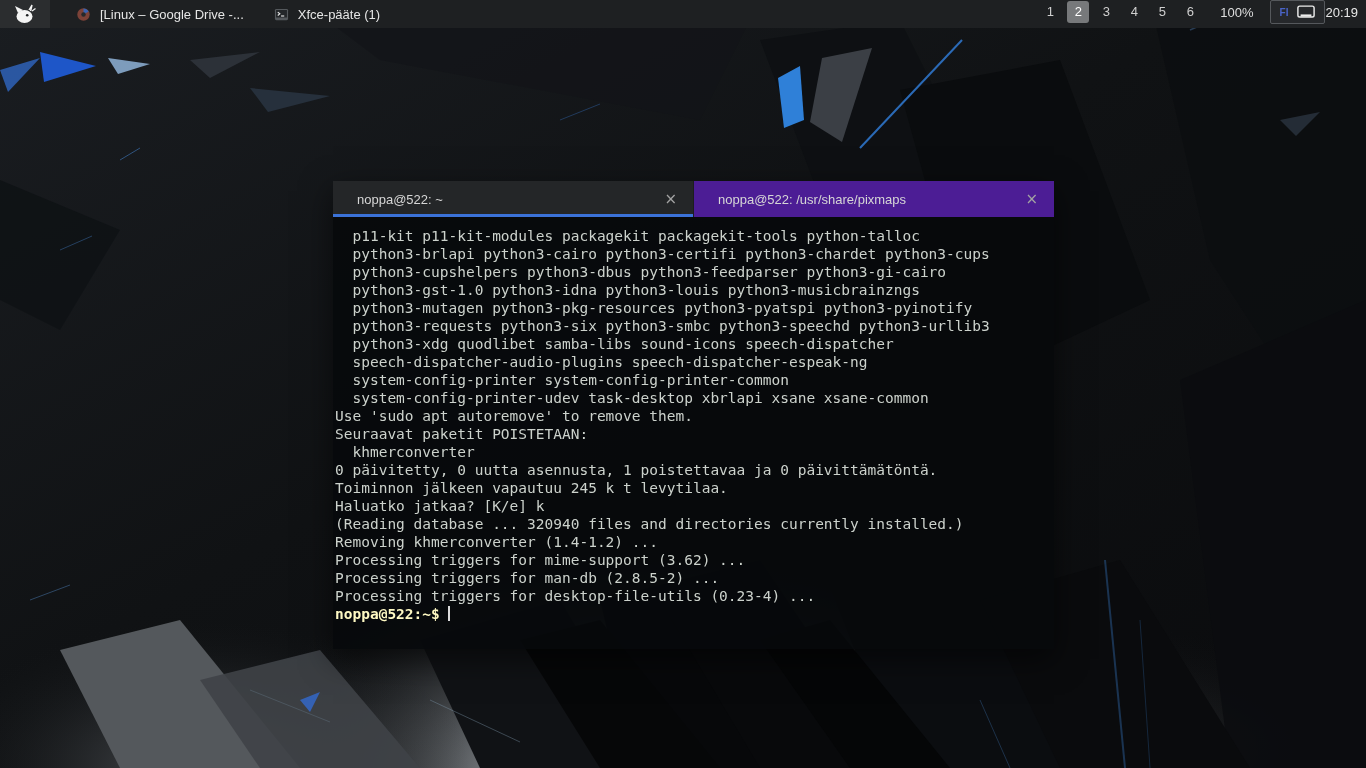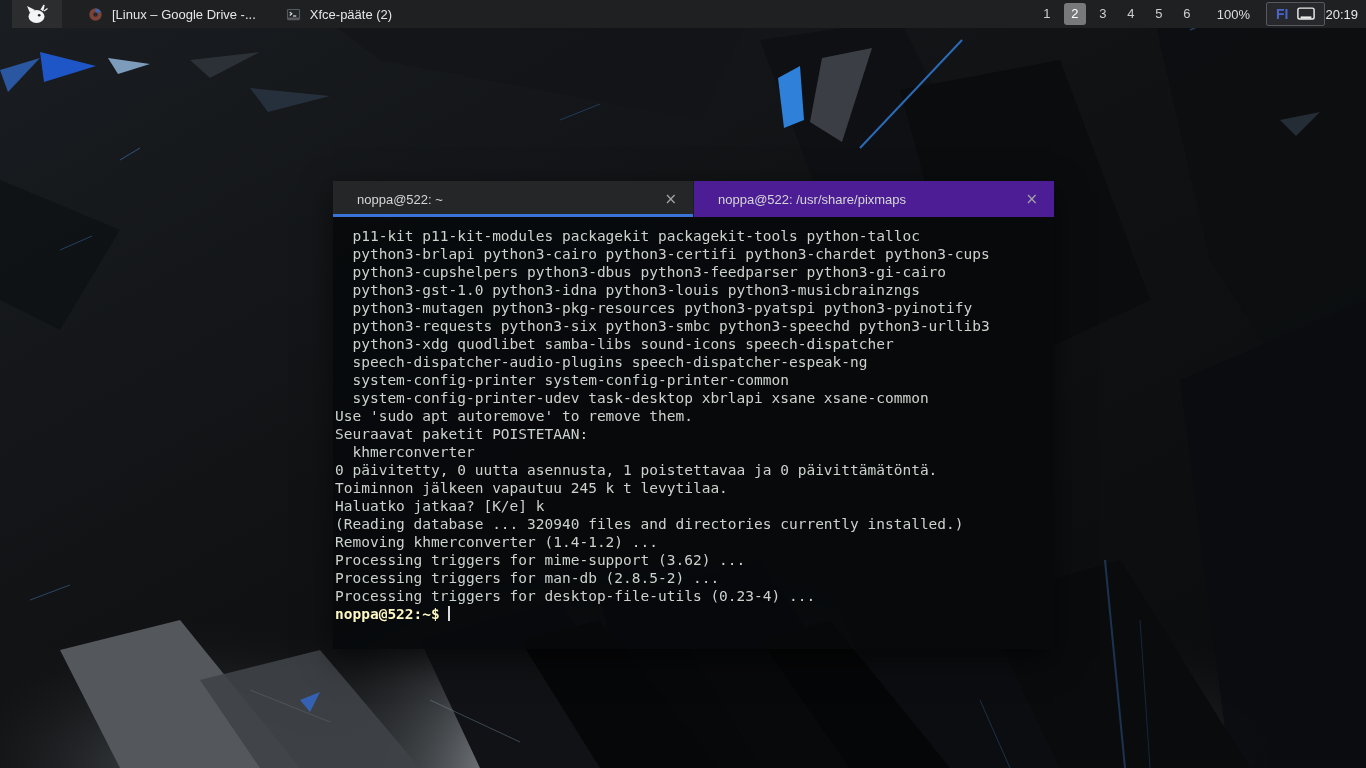--- a/index.html
+++ b/index.html
@@ -8,37 +8,37 @@
     --term-text:#ccd2cc;
   }
   *{box-sizing:border-box;margin:0;padding:0}
   html,body{width:1366px;height:768px;overflow:hidden}
   body{position:relative;background:#0c0e10;font-family:"Liberation Sans",sans-serif}
 
   
   .wallpaper{position:absolute;inset:0;z-index:0}
 
   
-  .panel{position:absolute;top:0;left:12px;right:0;height:28px;z-index:10;
-         background:#1e2022;display:flex;align-items:center;
+  .panel{position:absolute;top:0;left:0;right:0;height:28px;z-index:10;
+         background:#1e2022;display:flex;align-items:flex-start;
          color:#e2e2e2;font-size:13px}
   .menu-btn{width:50px;height:28px;display:flex;align-items:center;justify-content:center;
             background:#2b2d2f;cursor:pointer}
   .winbtns{display:flex;align-items:center;margin-left:16px;gap:10px;height:28px}
   .winbtn{display:flex;align-items:center;gap:9px;height:28px;padding:0 10px;
           white-space:nowrap;color:#e6e6e6;cursor:pointer}
   .panel-right{margin-left:auto;display:flex;align-items:center;padding-right:8px}
   .pager{display:flex;align-items:center}
   .ws{width:22px;height:22px;line-height:22px;text-align:center;margin:0 3px;
       color:#cfcfcf;border-radius:3px;cursor:pointer}
   .ws.active{background:#77797b;color:#fff}
   .volume{margin:0 16px;color:#dedede}
   .kbdbox{display:flex;align-items:center;gap:9px;height:24px;padding:0 9px;
           border:1px solid #55585c;background:#26282b;border-radius:2px;cursor:pointer}
-  .kbd-layout{font-weight:bold;font-size:14px;color:var(--kbd-blue)}
+  .kbd-layout{font-weight:bold;font-size:10px;color:var(--kbd-blue)}
   .clock{color:#e8e8e8}
 
   
   .terminal{position:absolute;left:333px;top:181px;width:721px;height:468px;z-index:5;
             display:flex;flex-direction:column;box-shadow:0 10px 30px rgba(0,0,0,.55)}
   .tabbar{height:36px;display:flex;background:#323437;flex:none}
   .tab{flex:1;display:flex;align-items:center;padding:0 13px 0 24px;position:relative;
        background:#4c1d95;color:#d6d6d6;font-size:13px;border-right:1px solid #1c1d1f;
        cursor:pointer;min-width:0}
   .tab:last-child{border-right:none}
@@ -141,21 +141,21 @@
       </svg>
       <span>[Linux – Google Drive -...</span>
     </div>
     <div class="winbtn">
       <svg width="15" height="15" viewBox="0 0 16 16">
         <rect x="1" y="2" width="14" height="12" rx="1.5" fill="#55595d"></rect>
         <rect x="2.2" y="3.2" width="11.6" height="8" fill="#24272a"></rect>
         <path d="M4,5.5 l2.2,1.8 l-2.2,1.8" fill="none" stroke="#e8e8e8" stroke-width="1.2"></path>
         <path d="M7.5,9.6 h3.4" stroke="#e8e8e8" stroke-width="1.2"></path>
       </svg>
-      <span>Xfce-pääte (2)</span>
+      <span>Xfce-pääte (1)</span>
     </div>
   </div>
 
   <div class="panel-right">
     <div class="pager">
       <span class="ws">1</span>
       <span class="ws active">2</span>
       <span class="ws">3</span>
       <span class="ws">4</span>
       <span class="ws">5</span>

